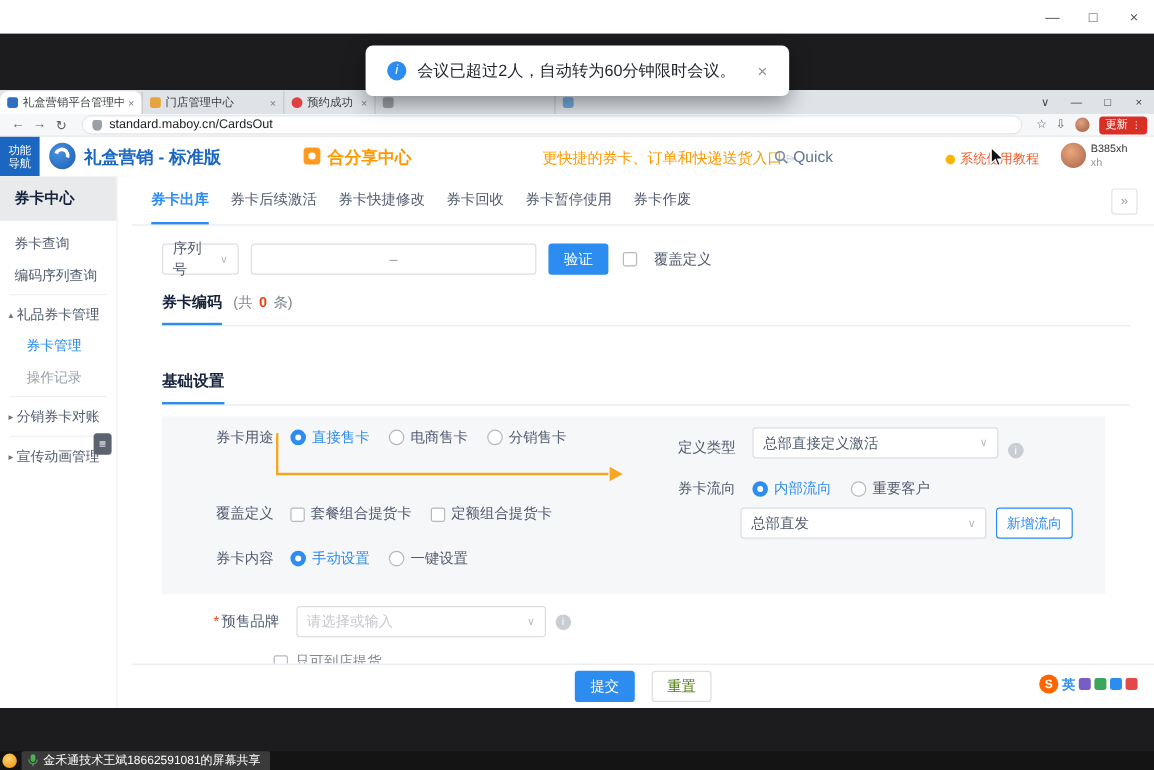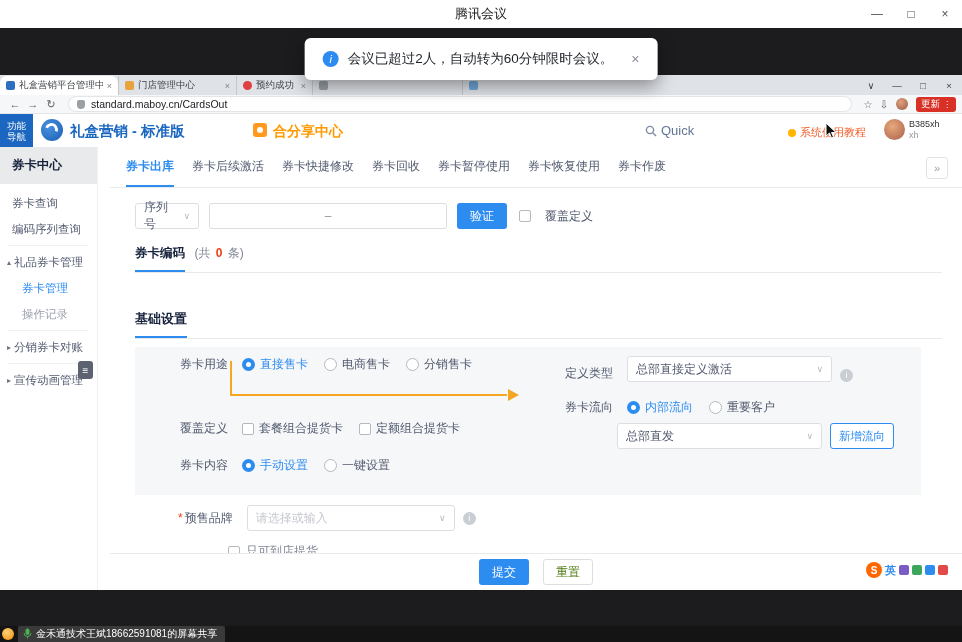--- a/index.html
+++ b/index.html
@@ -137,21 +137,20 @@
   .sb-app{width:12px;height:12px;border-radius:50%;background:radial-gradient(circle at 40% 35%,#ffd27a,#f08c00);margin:0 4px 0 2px;flex:0 0 auto;}
   .sb-badge{background:#3a3a3a;color:#fff;font-size:10px;padding:1px 8px 2px 5px;display:flex;align-items:center;border-radius:2px;}
   .sb-badge svg{margin-right:4px;}
 </style>
 </head>
 <body>
 
 <div id="stage">
 
   <div class="titlebar">
-    <span class="t">腾讯会议</span>
     <span class="wctrls">
       <span class="wctrl">—</span>
       <span class="wctrl">□</span>
       <span class="wctrl">×</span>
     </span>
   </div>
 
   <div class="toast">
     <span class="ico">i</span>
     <span class="txt">会议已超过2人，自动转为60分钟限时会议。</span>
@@ -211,20 +210,24 @@
 
     <div class="appheader">
       <div class="navbox">
         <span>功能</span>
         <span>导航</span>
       </div>
       <div class="logo"></div>
       <div class="brand">礼盒营销 - 标准版</div>
       <div class="shareico"></div>
       <div class="sharetxt">合分享中心</div>
+      <div class="promo">
+        <span>更快捷的券卡、订单和快递送货入口</span>
+        <span class="ptr">⌲</span>
+      </div>
       <div class="quick">
         <svg width="12" height="12" style="margin-right:4px">
           <circle cx="5" cy="5" r="3.6" stroke="#7a8ba3" stroke-width="1.4" fill="none"></circle>
           <line x1="8" y1="8" x2="11" y2="11" stroke="#7a8ba3" stroke-width="1.4"></line>
         </svg>
         <span>Quick</span>
       </div>
       <div class="tutorial">
         <span class="bulb"></span>
         <span>系统使用教程</span>
@@ -265,21 +268,20 @@
       </div>
 
       <div class="main">
 
         <div class="mtabs">
           <div class="mtab active">券卡出库</div>
           <div class="mtab">券卡后续激活</div>
           <div class="mtab">券卡快捷修改</div>
           <div class="mtab">券卡回收</div>
           <div class="mtab">券卡暂停使用</div>
-          <div class="mtab">券卡恢复使用</div>
           <div class="mtab">券卡作废</div>
           <div class="collapse-btn">»</div>
         </div>
 
         <div class="filterrow">
           <div class="sel" style="width:64px">
             <span>序列号</span>
             <span class="car">∨</span>
           </div>
           <input class="rangeinput" readonly="" value="–" style="">

